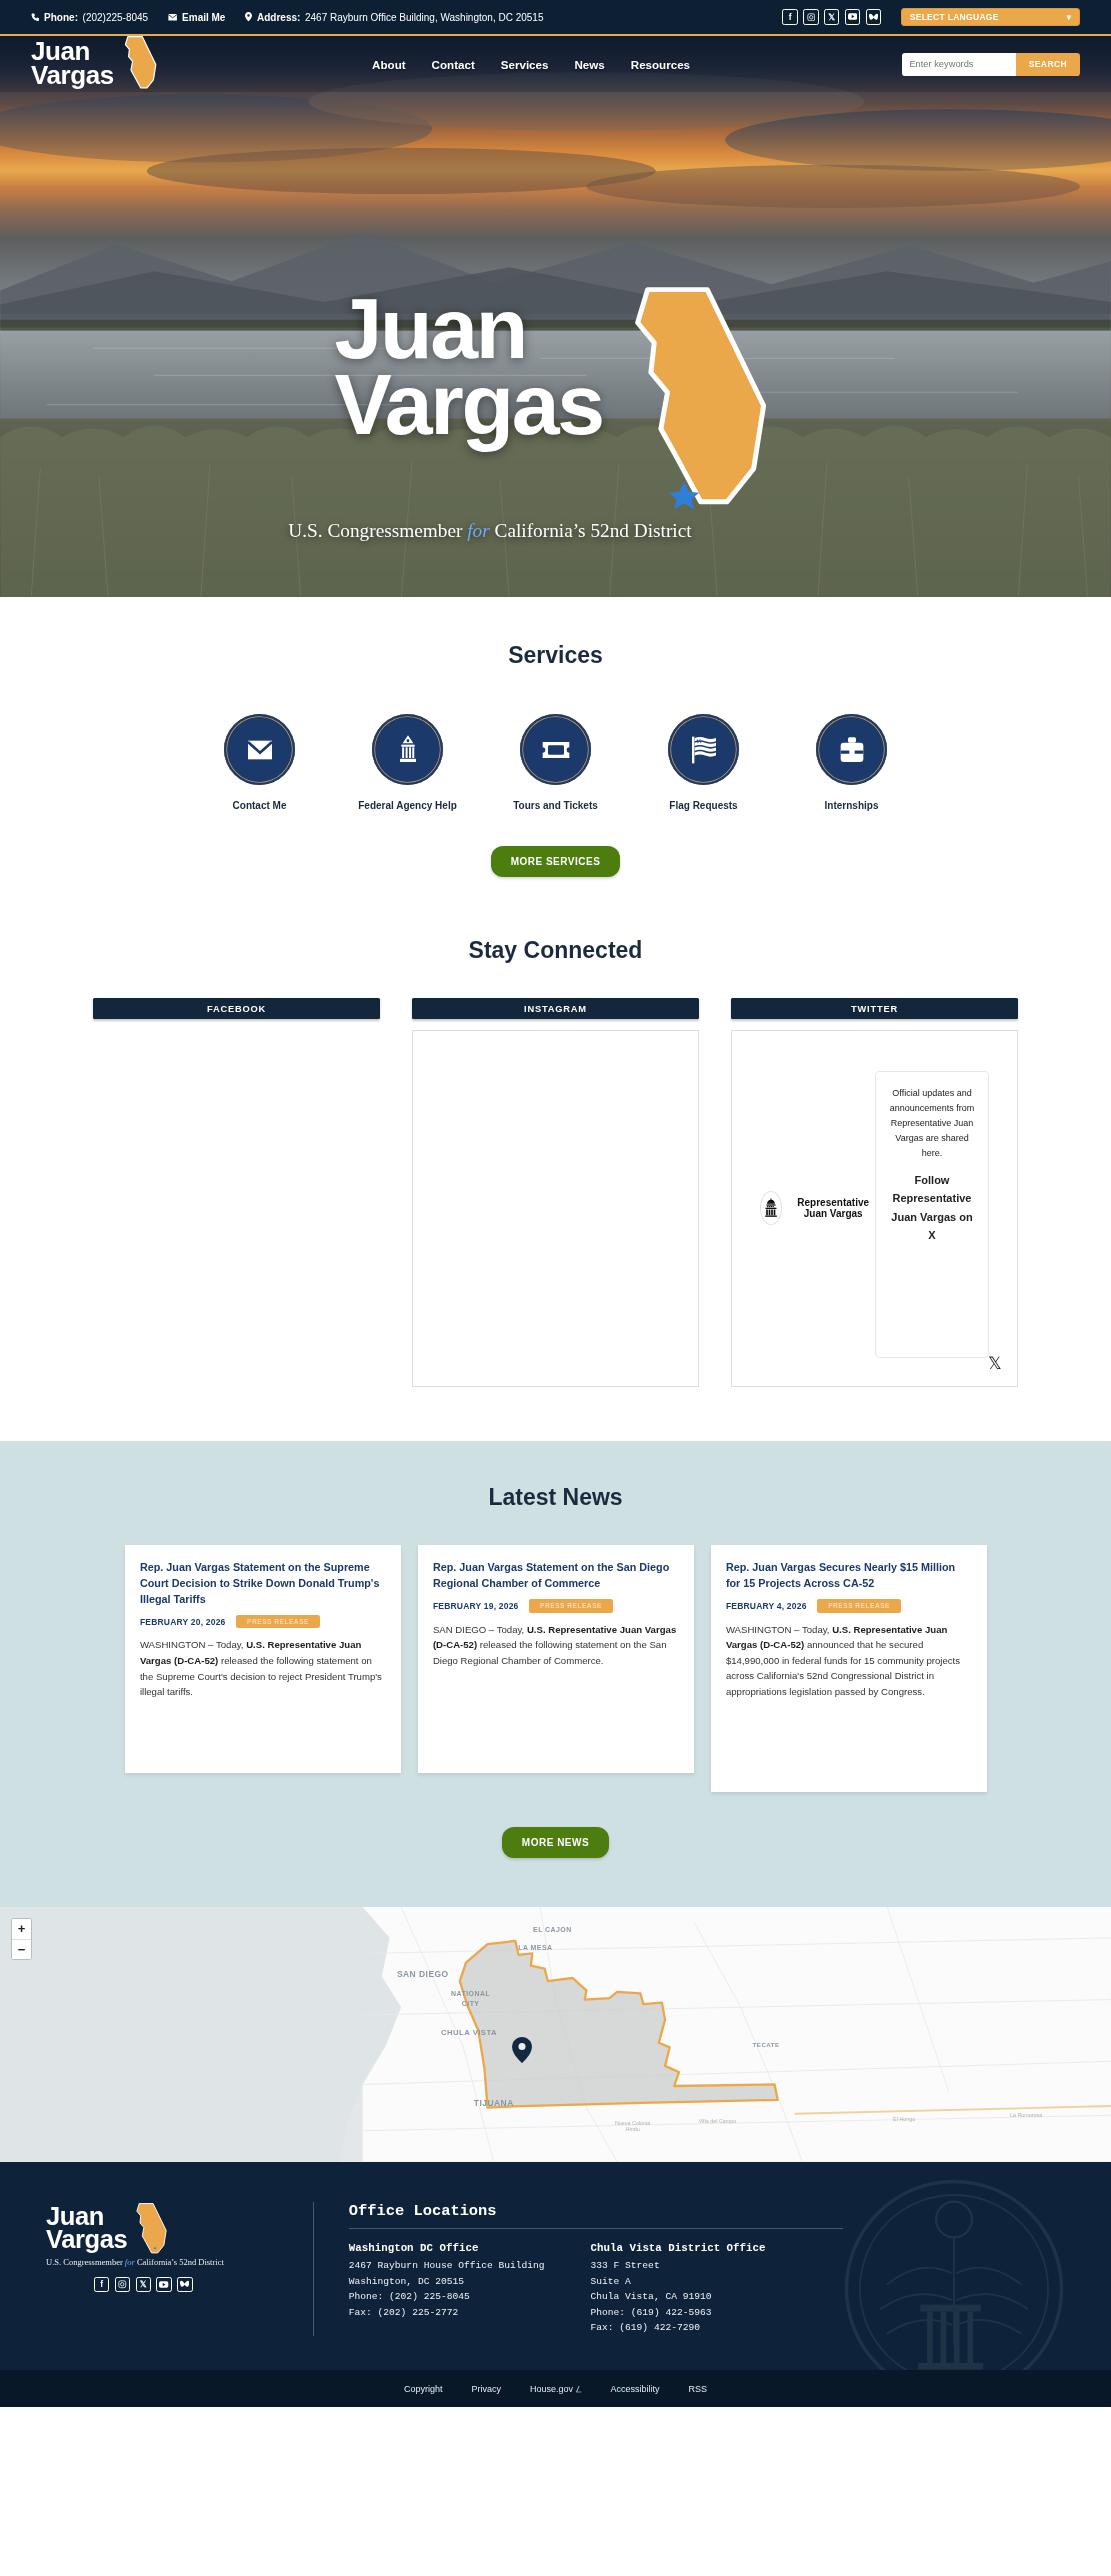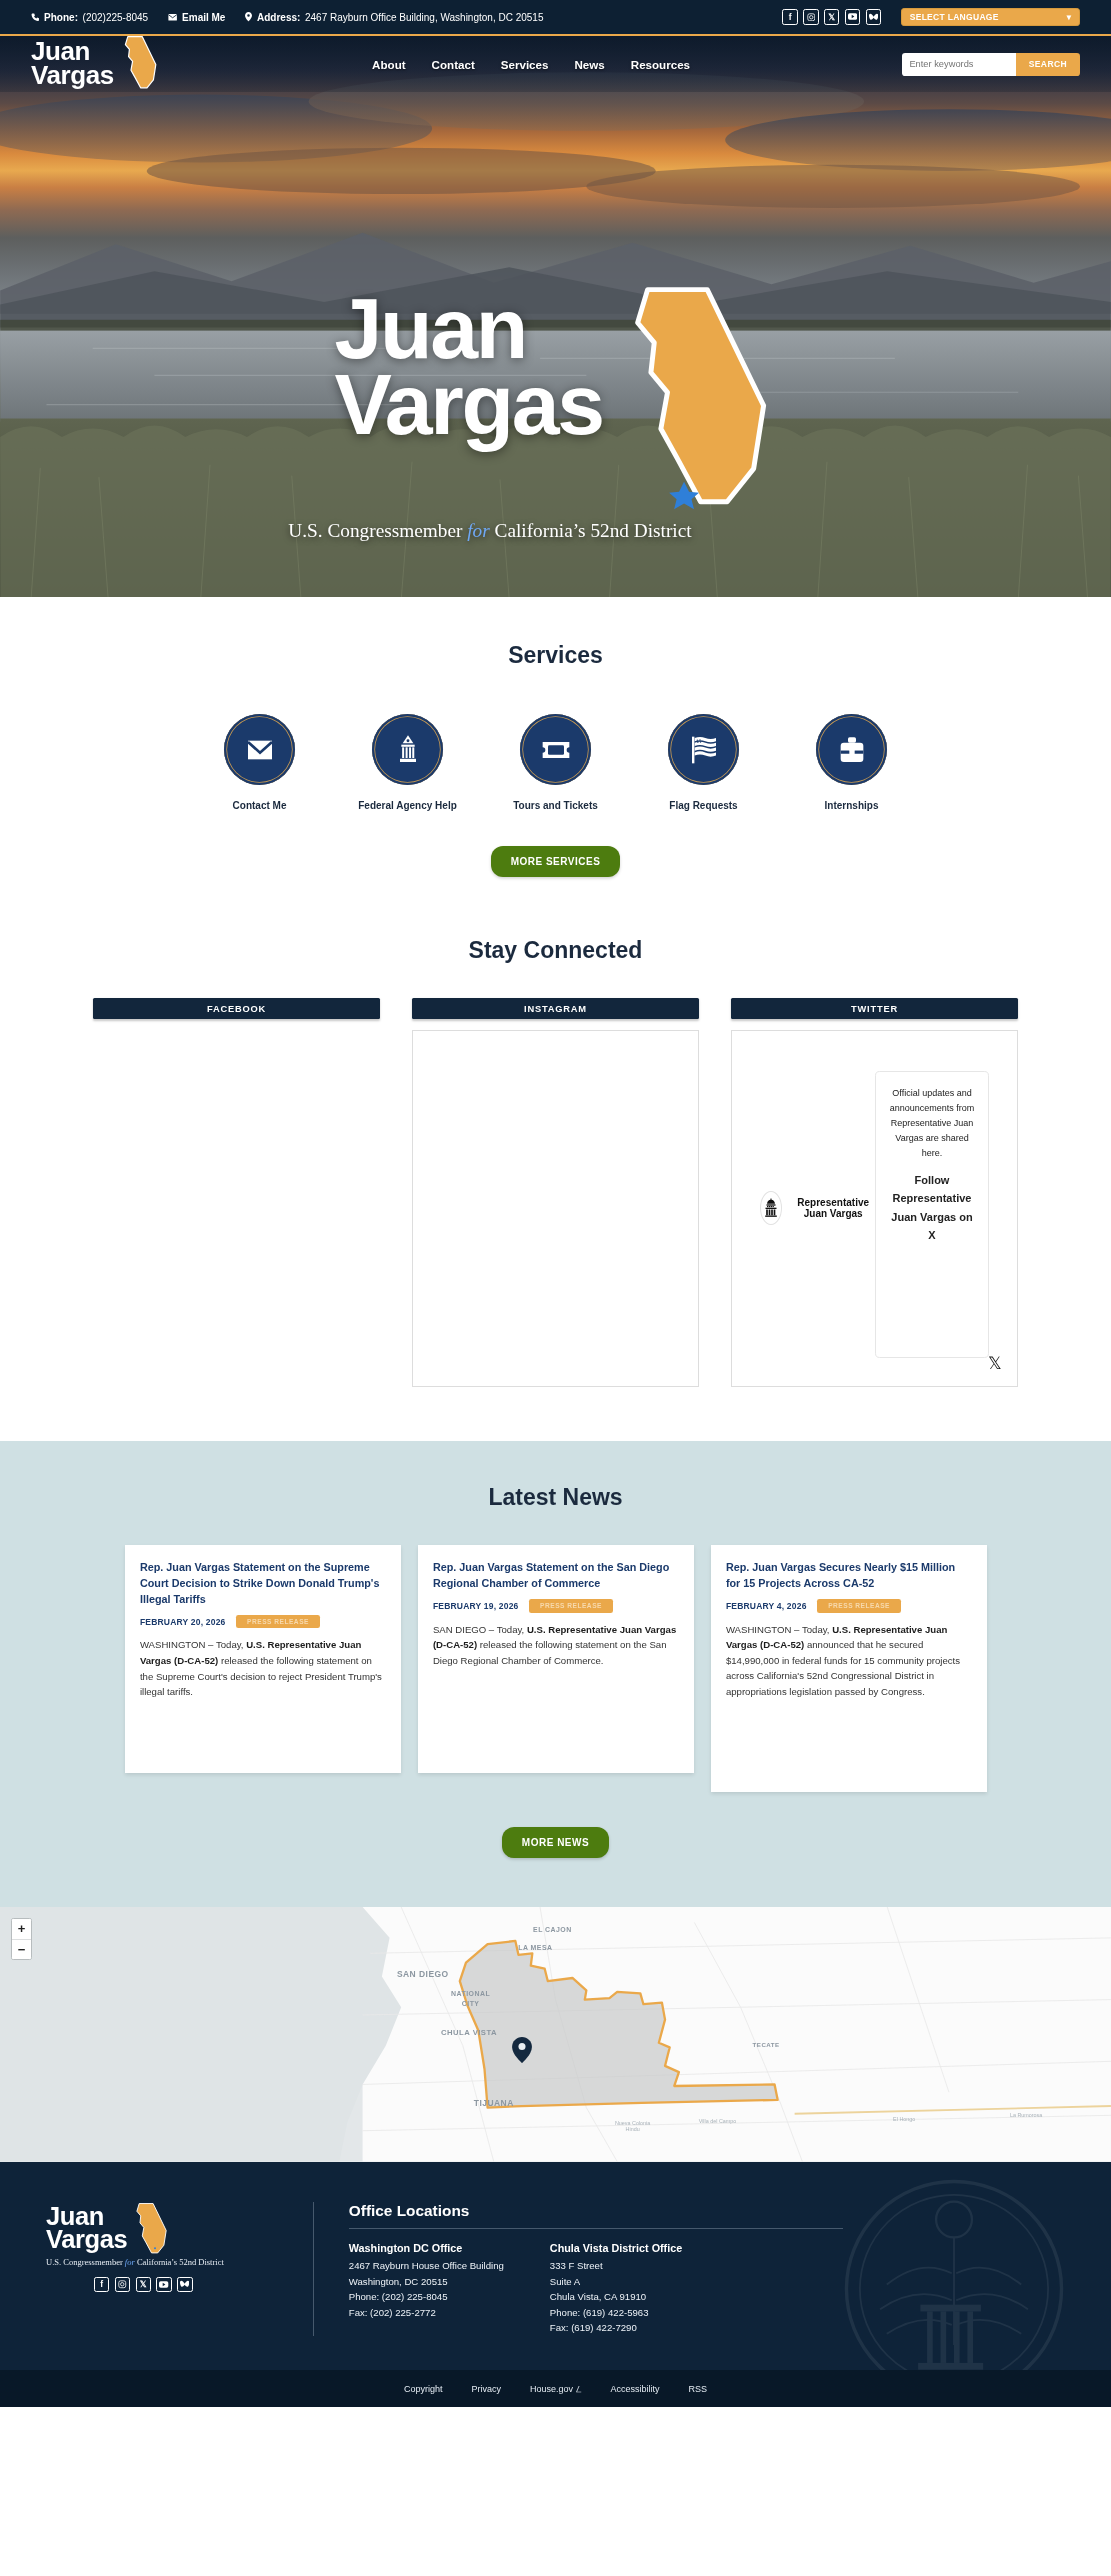--- a/index.html
+++ b/index.html
@@ -190,21 +190,21 @@
   .f-brand-txt{ line-height:.9; padding-top:3.1px; }
   .f-brand-txt span{ display:block; font-size:25.5px; font-weight:bold; color:#fff; letter-spacing:-0.4px;}
   .f-ca{ width:40px; height:54px; }
   .f-tagline{
     font-family:"Liberation Serif", serif; font-size:8.5px; color:#e8eef5;
     margin-top:1.5px; white-space:nowrap;
   }
   .f-tagline .for{ color:#6fa8f5; font-style:italic; }
   .f-social{ display:flex; gap:5.4px; margin-top:9.3px; margin-left:48px; }
   .f-divider{ width:0.8px; background:#46596d; z-index:2; }
-  .f-offices{ z-index:2; flex:1; }
+  .f-offices{ z-index:2; flex:1;font-family:Liberation Mono, monospace; }
   .f-off-title{ font-size:15.4px; font-weight:bold; }
   .f-rule{ height:0.8px; background:#46596d; margin:7.7px 0 14px; max-width:494px; }
   .f-off-row{ display:flex; gap:46px; }
   .f-off h4{ font-size:10.8px; font-weight:bold; margin-bottom:3.9px; }
   .f-off p{ font-size:9.6px; line-height:1.62; color:#eef3f8; }
   .footer-bottom{
     background:#081828; height:37px; display:flex; align-items:center;
     justify-content:center; gap:29px;
   }
   .footer-bottom a{

